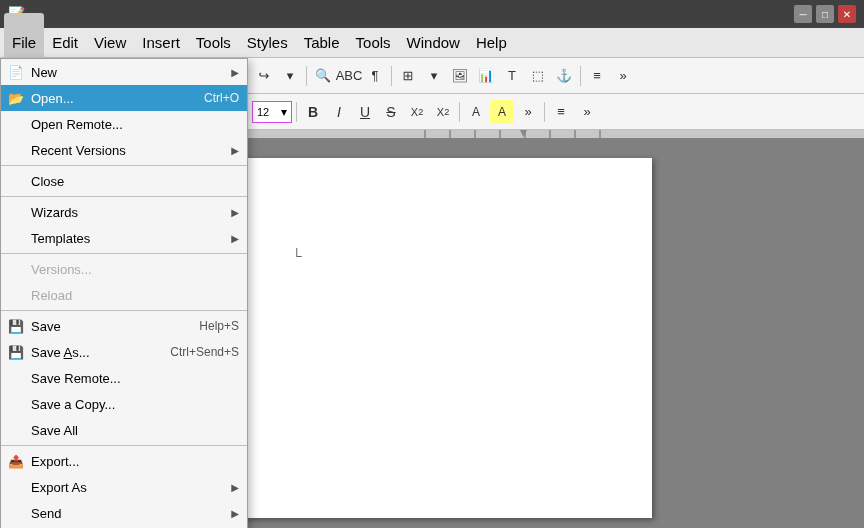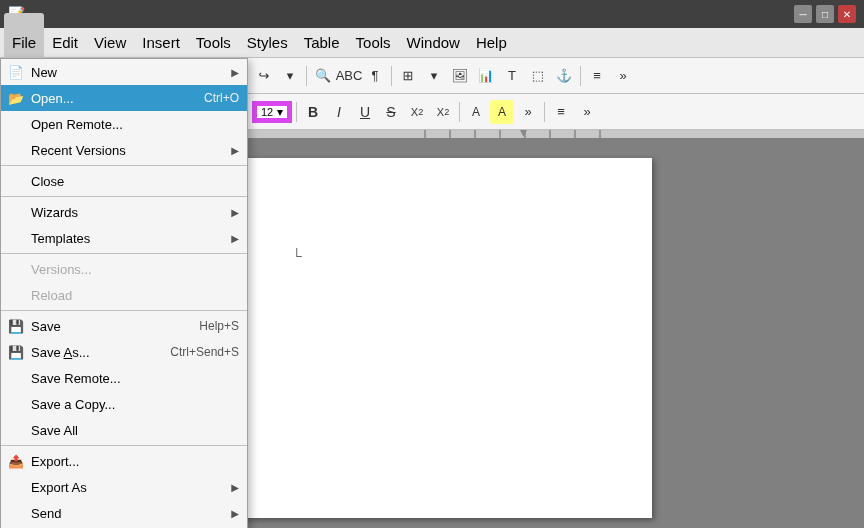--- a/index.html
+++ b/index.html
@@ -80,21 +80,21 @@
       padding: 0 4px;
       font-size: 12px;
       display: flex;
       align-items: center;
       justify-content: space-between;
       cursor: pointer;
     }
     #font-size-box {
       width: 40px;
       height: 22px;
-      border: 5px solid #d946ef;
+      border: 1px solid #d946ef;
       background: white;
       padding: 0 4px;
       font-size: 12px;
       display: flex;
       align-items: center;
       justify-content: space-between;
       cursor: pointer;
     }
 
     

